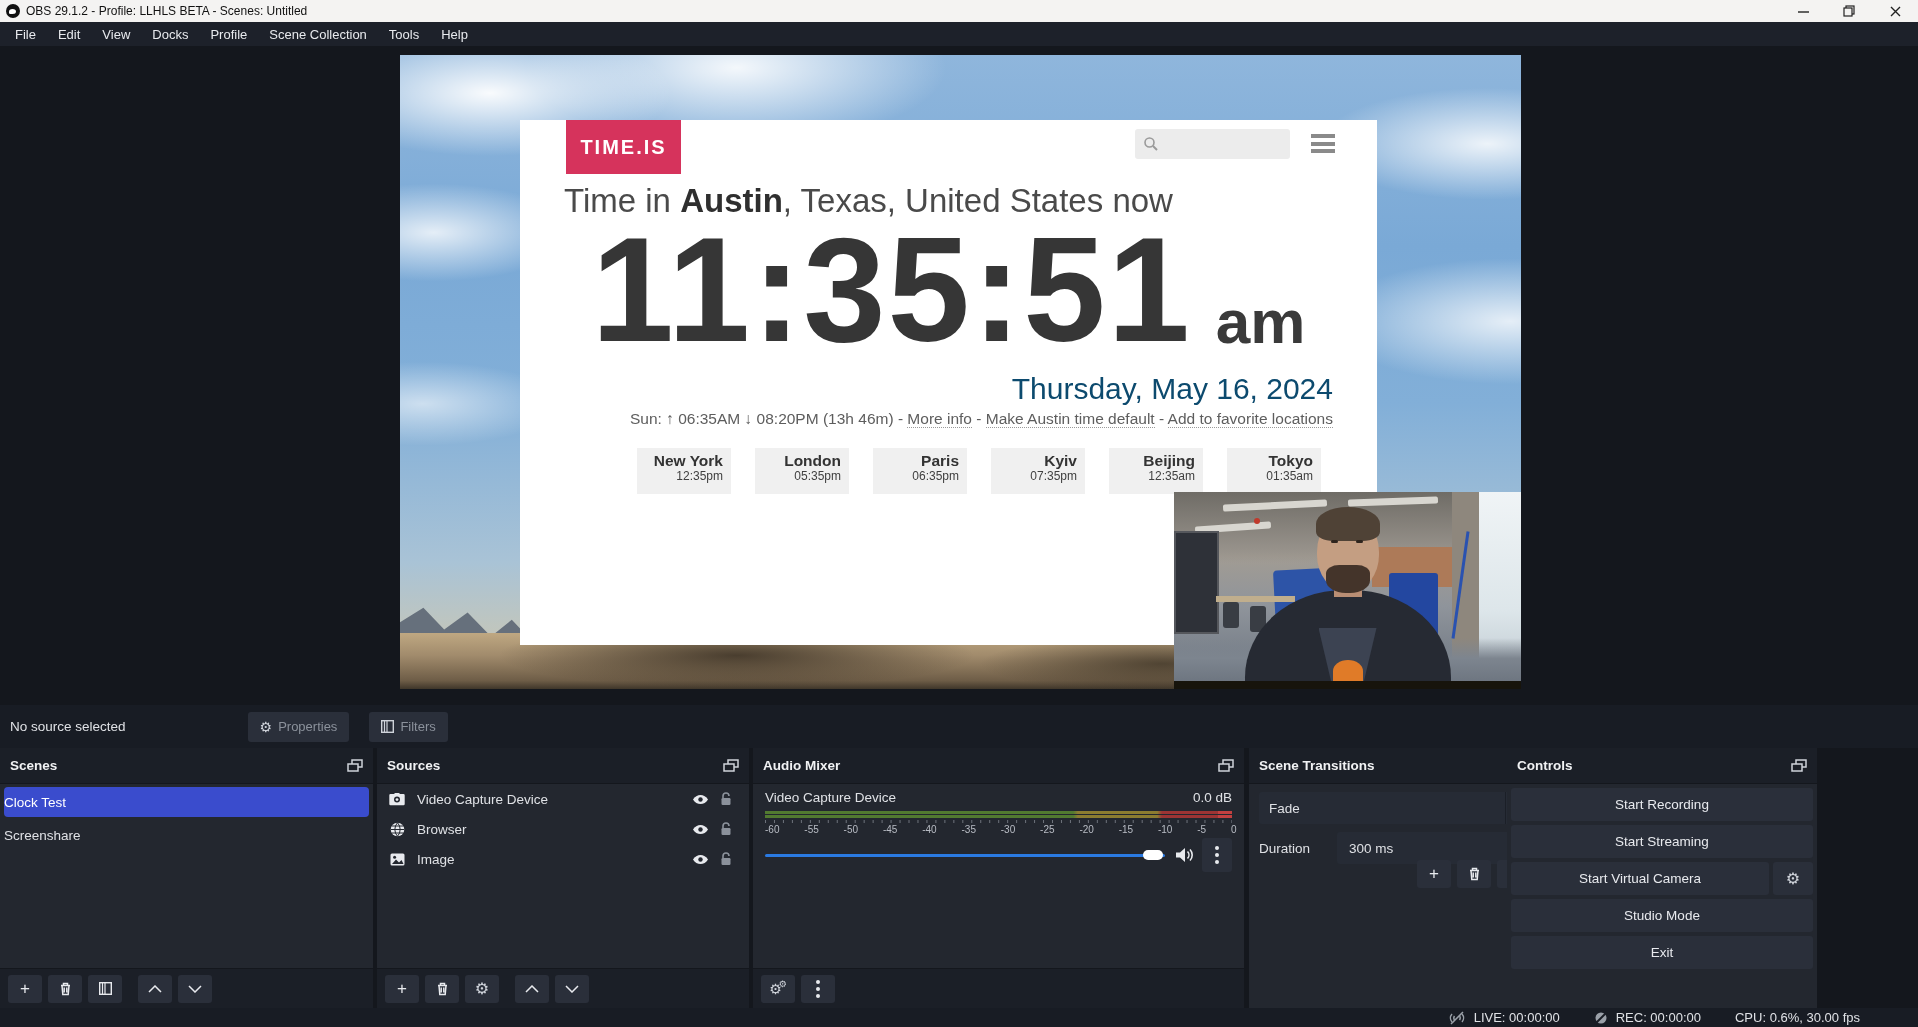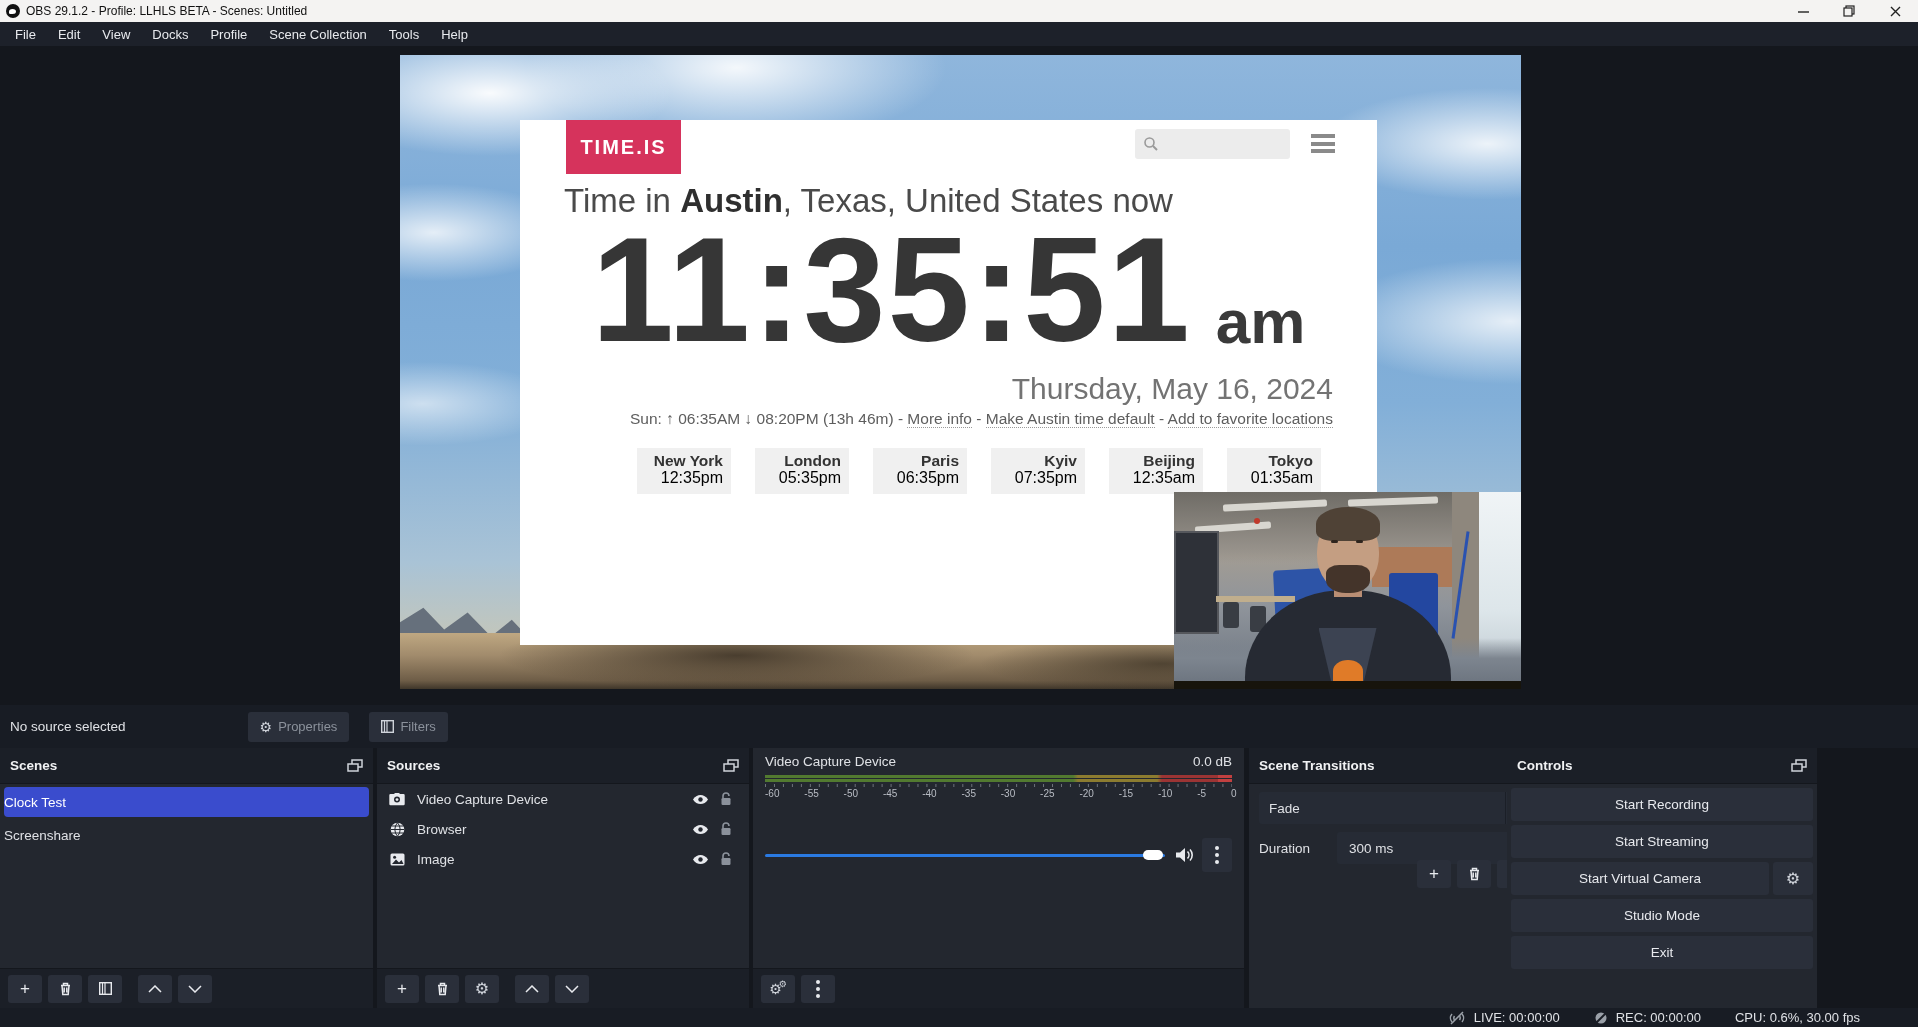--- a/index.html
+++ b/index.html
@@ -55,27 +55,27 @@
     border-radius:3px; display:flex; align-items:center; padding-left:8px; }
   .ti-burger { position:absolute; left:791px; top:14px; width:24px; height:19px;
     display:flex; flex-direction:column; justify-content:space-between; }
   .ti-burger span { height:4px; background:#8a8a8a; }
   .ti-heading { position:absolute; left:44px; top:62px; width:770px; font-size:33px; color:#4a4a4a; }
   .ti-heading b { color:#2f2f2f; font-weight:800; }
   .ti-clockrow { position:absolute; left:0; top:92px; width:100%; display:flex;
     justify-content:center; align-items:flex-end; }
   .ti-clock { font-size:148px; line-height:1.05; font-weight:700; color:#363636; letter-spacing:2px; }
   .ti-ampm { font-size:62px; font-weight:700; color:#3a3a3a; margin-left:24px; line-height:1; padding-bottom:14px; }
-  .ti-date { position:absolute; right:44px; top:252px; font-size:30px; color:#737373; }
+  .ti-date { position:absolute; right:44px; top:252px; font-size:30px; color:#0c4a6e; }
   .ti-sun { position:absolute; right:44px; top:290px; font-size:15.5px; color:#5d5d5d; white-space:nowrap; }
   .ti-sun .lnk { border-bottom:1px dotted #9a9a9a; }
   .ti-cities { position:absolute; left:117px; top:328px; display:flex; gap:24px; }
   .ti-city { width:94px; height:46px; background:#f0f0f0; padding:4px 8px 0 4px; text-align:right; }
   .ti-city .n { font-size:15.5px; font-weight:bold; color:#333; display:block; }
-  .ti-city .t { font-size:16px; color:#000000; display:block; margin-top:-1px; }
+  .ti-city .t { font-size:12px; color:#404040; display:block; margin-top:-1px; }
 
   
   .webcam { position:absolute; left:774px; top:437px; width:347px; height:197px; overflow:hidden;
     background:linear-gradient(180deg,#8e8a84 0%,#a29c93 32%,#8f949b 58%,#7d848d 78%,#6a727c 100%); }
   .wc-ceiling { position:absolute; left:0; top:0; width:100%; height:36%;
     background:linear-gradient(180deg,#6f6c66 0%,#96918a 80%, rgba(150,145,138,0) 100%); }
   .wc-beam { position:absolute; background:#d8d6d0; height:7px; border-radius:2px; }
   .wc-reddot { position:absolute; left:80px; top:26px; width:6px; height:6px; border-radius:50%; background:#c0392b; }
   .wc-door { position:absolute; left:0; top:20%; width:13%; height:52%; background:#2e3138;
     border:2px solid #55575c; }
@@ -458,20 +458,27 @@
         </div>
       <div class="icon-btn">
         <svg width="14" height="8" viewBox="0 0 14 8">
             <polyline class="st" points="1,1 7,7 13,1" stroke-width="2"></polyline>
           </svg>
         </div>
     </div>
   </div>
 
   <div class="dock" style="left:753px;width:491px;">
+    <div class="dock-header">
+      <span class="dock-title">Audio Mixer</span>
+      <svg class="popout" width="16" height="14" viewBox="0 0 16 14">
+        <rect x="5" y="1" width="10" height="7" fill="none" stroke="#cfd3da" stroke-width="1.5"></rect>
+        <rect x="1" y="5" width="10" height="7" fill="#1b1f27" stroke="#cfd3da" stroke-width="1.5"></rect>
+        </svg>
+    </div>
     <div class="mix-name-row">
       <span>Video Capture Device</span>
       <span class="mix-db">0.0 dB</span>
     </div>
     <div class="meter">
       <div class="bar"></div>
         <div class="bar"></div>
     </div>
     <div class="mixer-ticks">
       <div class="dashes"></div>

